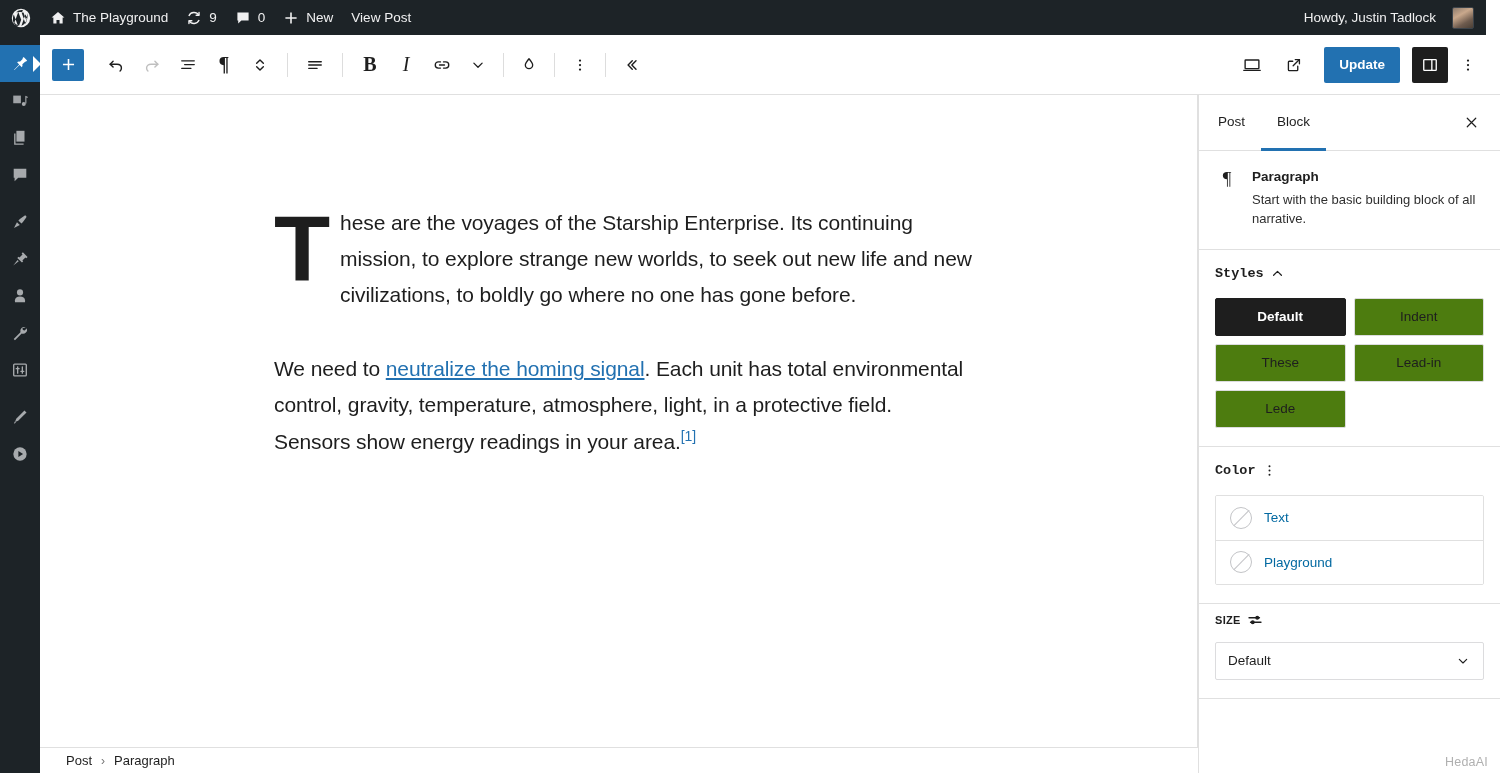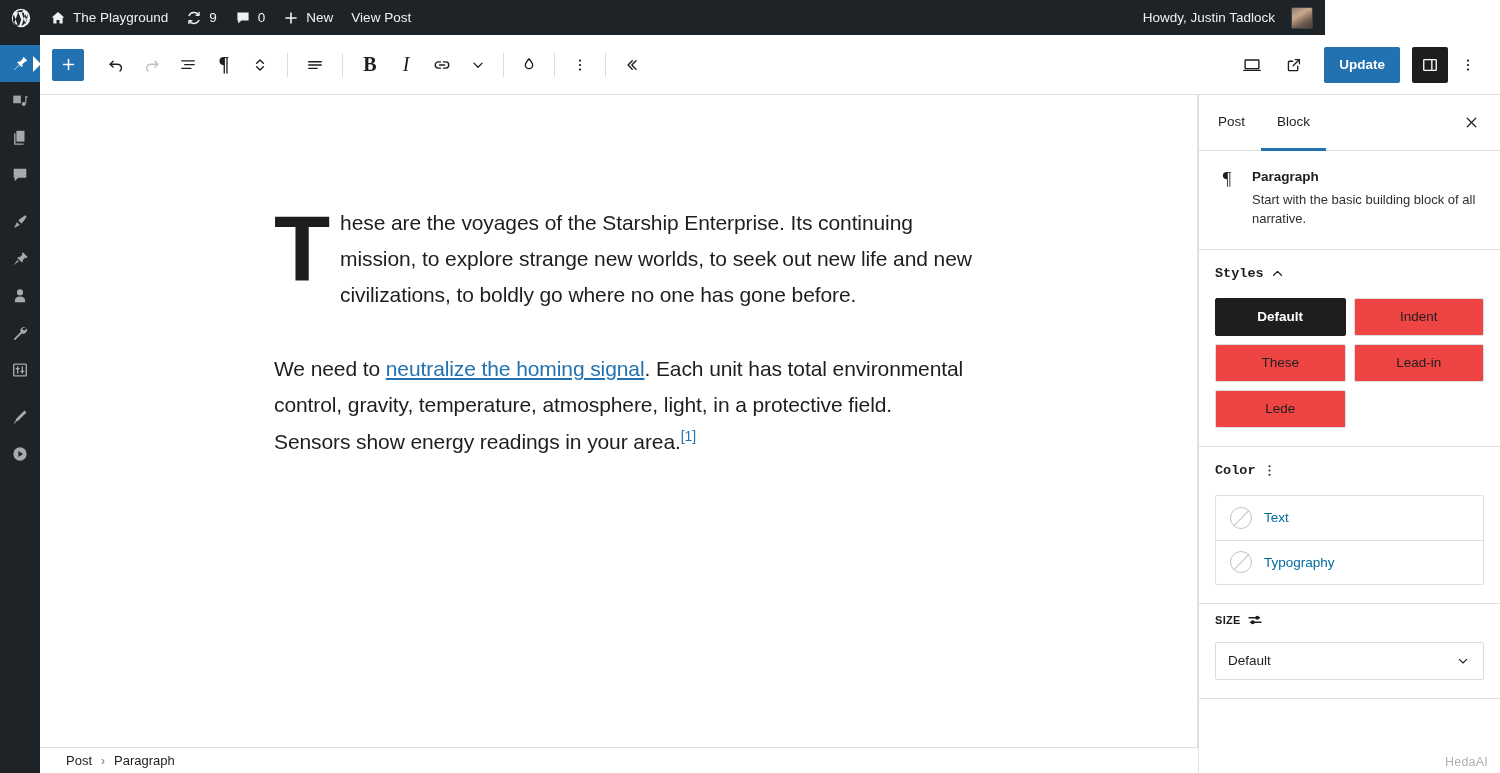--- a/index.html
+++ b/index.html
@@ -6,21 +6,21 @@
   * { box-sizing: border-box; margin: 0; padding: 0; }
   html, body {
     width: 1500px; height: 773px;
     font-family: "Liberation Sans", sans-serif;
     background: #fff; overflow: hidden;
   }
   body { position: relative; }
 
   
   #admin-bar {
-    position: absolute; top: 0; left: 0; width: 1325px; height: 35px;
+    position: absolute; top: 0; left: 0; width: 1486px; height: 35px;
     background: #1d2327; color: #f0f0f1;
     display: flex; align-items: center; font-size: 13.5px;
     z-index: 60;
   }
   .ab-item {
     display: flex; align-items: center; gap: 7px; height: 35px;
     padding: 0 9px; color: #f0f0f1; cursor: pointer; white-space: nowrap;
   }
   .ab-logo { padding: 0 10px 0 11px; }
   .ab-spacer { flex: 1; }
@@ -166,21 +166,21 @@
   .panel-title { font-size: 13.5px; font-weight: 600; color: #1e1e1e; }
   .panel-btn {
     width: 28px; height: 28px; display: flex; align-items: center;
     justify-content: center; border: none; background: none;
     cursor: pointer; color: #1e1e1e; border-radius: 2px;
   }
 
   .style-grid { display: grid; grid-template-columns: 1fr 1fr; gap: 8px; }
   .style-btn {
     height: 38px; border: 1px solid #dcdcde; border-radius: 2px;
-    background: #ef4444; font-size: 13.5px; color: #1e1e1e; cursor: pointer;
+    background: #4d7c0f; font-size: 13.5px; color: #1e1e1e; cursor: pointer;
     display: flex; align-items: center; justify-content: center;
     font-family: "Liberation Sans", sans-serif;
   }
   .style-btn.selected {
     background: #1e1e1e; color: #fff; border-color: #1e1e1e; font-weight: 600;
   }
 
   .color-list { border: 1px solid #e0e0e0; border-radius: 2px; overflow: hidden; }
   .color-row {
     height: 44px; display: flex; align-items: center; gap: 12px;
@@ -584,21 +584,21 @@
         </span>
       </span>
     </div>
     <div class="color-list">
       <div class="color-row">
         <span class="swatch-none"></span>
         <span class="color-label">Text</span>
       </div>
       <div class="color-row">
         <span class="swatch-none"></span>
-        <span class="color-label">Typography</span>
+        <span class="color-label">Playground</span>
       </div>
     </div>
   </div>
 
   <div class="panel">
     <div class="size-row">
       <span class="size-label">SIZE</span>
       <span class="panel-btn">
         <span>
           <svg width="18" height="18" viewBox="0 0 24 24" fill="none" stroke="currentColor" stroke-width="1.7" stroke-linecap="round">

